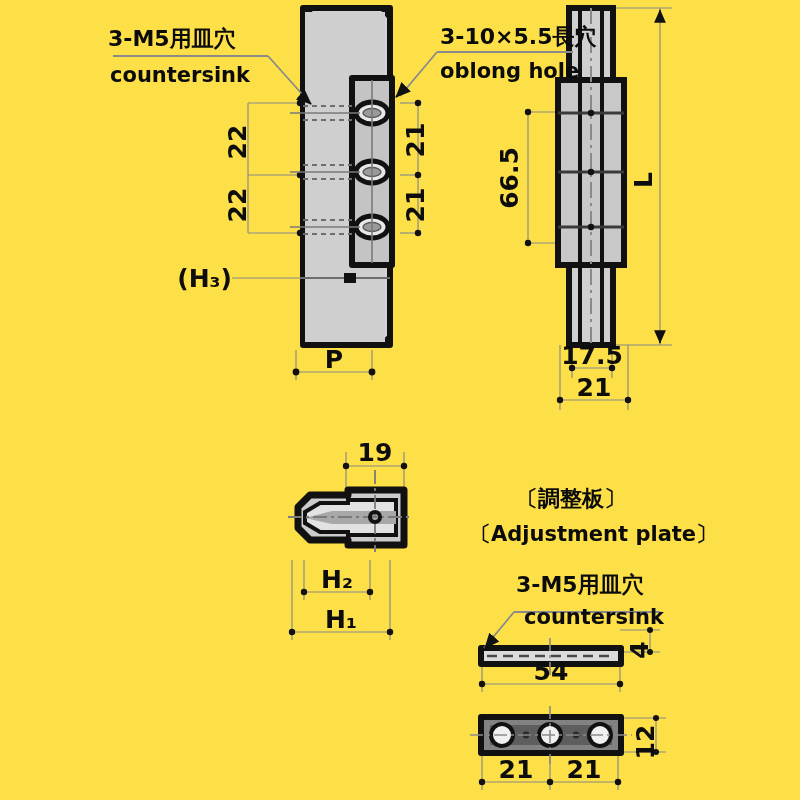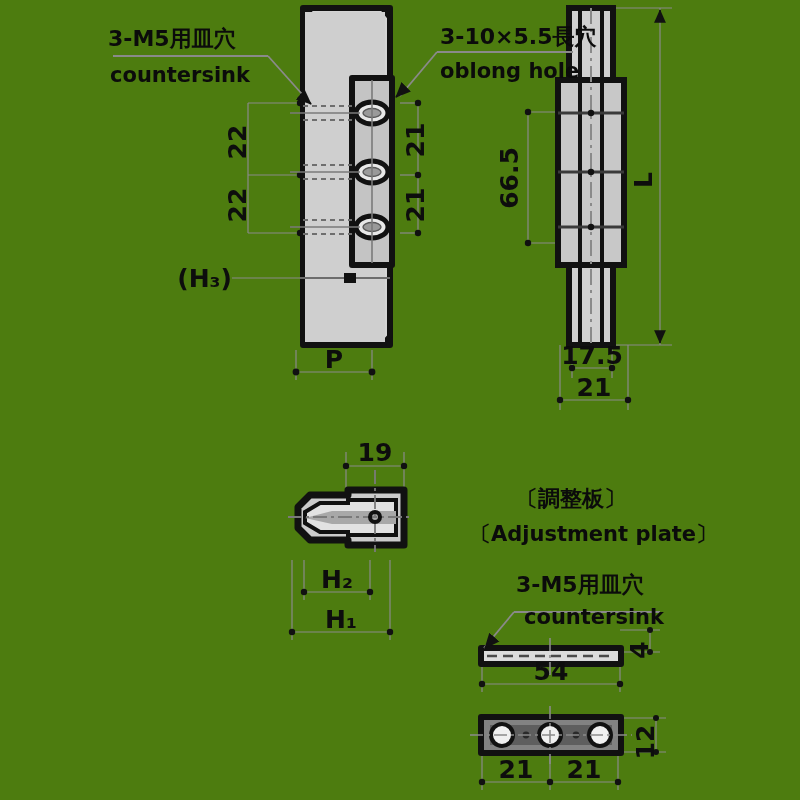--- a/index.html
+++ b/index.html
@@ -1,18 +1,18 @@
 <!DOCTYPE html>
 <html><head>
 <meta charset="utf-8">
 <style>
   html,body{margin:0;padding:0;background:#ffffff;}
   body{width:800px;height:800px;overflow:hidden;
        font-family:"DejaVu Sans","Liberation Sans",sans-serif;}
-  #sheet{position:relative;width:800px;height:800px;background:#4d7c0f;}
+  #sheet{position:relative;width:800px;height:800px;background:#fde047;}
   svg{display:block;}
   .dimtxt{font-size:25px;font-weight:bold;fill:#0d0d0d;
           font-family:"DejaVu Sans","Liberation Sans",sans-serif;}
   .calltxt{font-size:21px;font-weight:bold;fill:#0b0b0b;
           font-family:"DejaVu Sans","Liberation Sans",sans-serif;}
   .jp{font-size:22px;font-weight:bold;fill:#0b0b0b;
       font-family:"DejaVu Sans","Liberation Sans",sans-serif;}
 </style>
 </head>
 <body>

